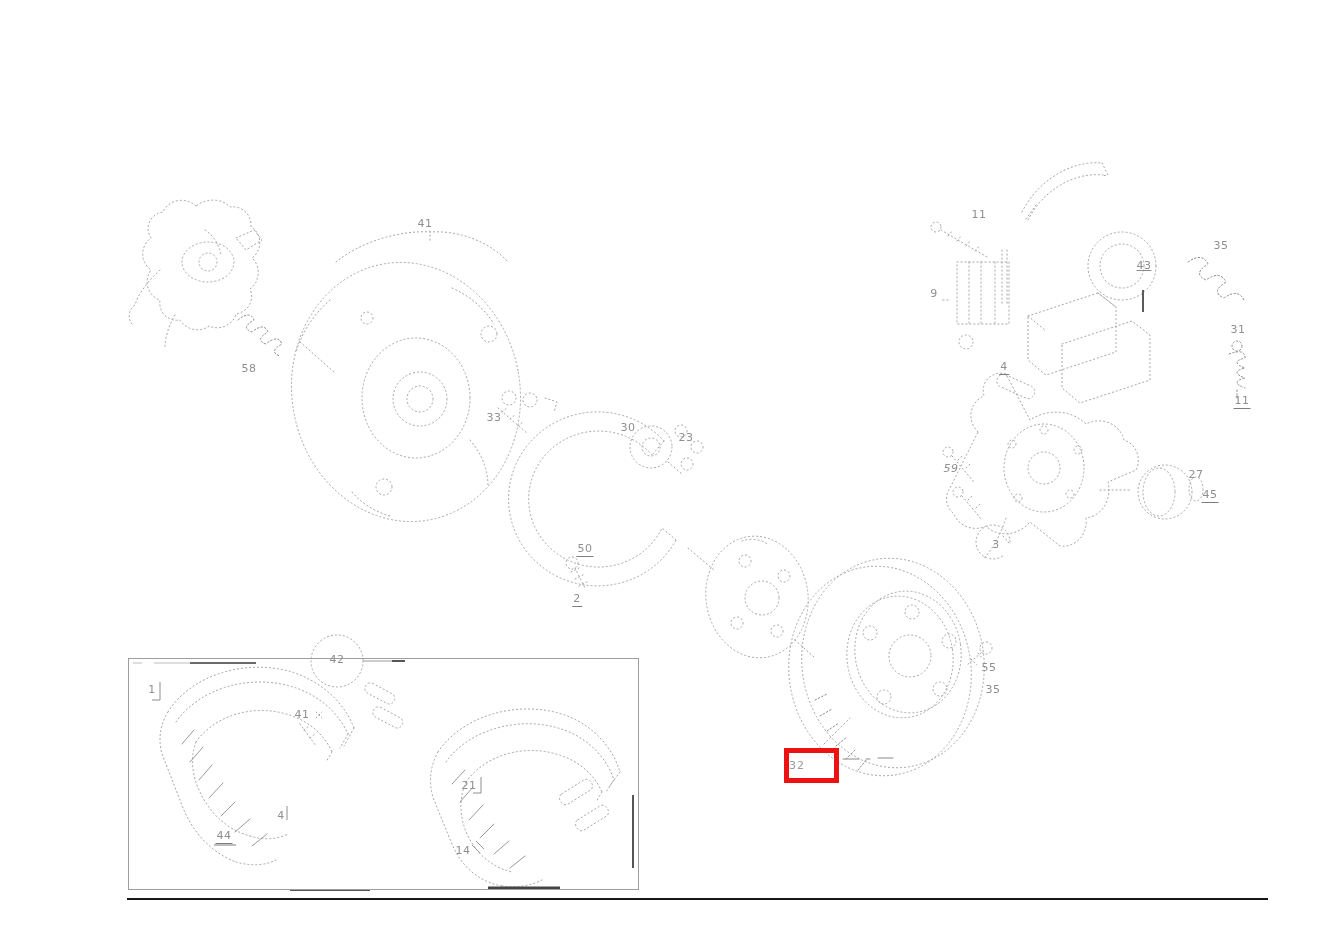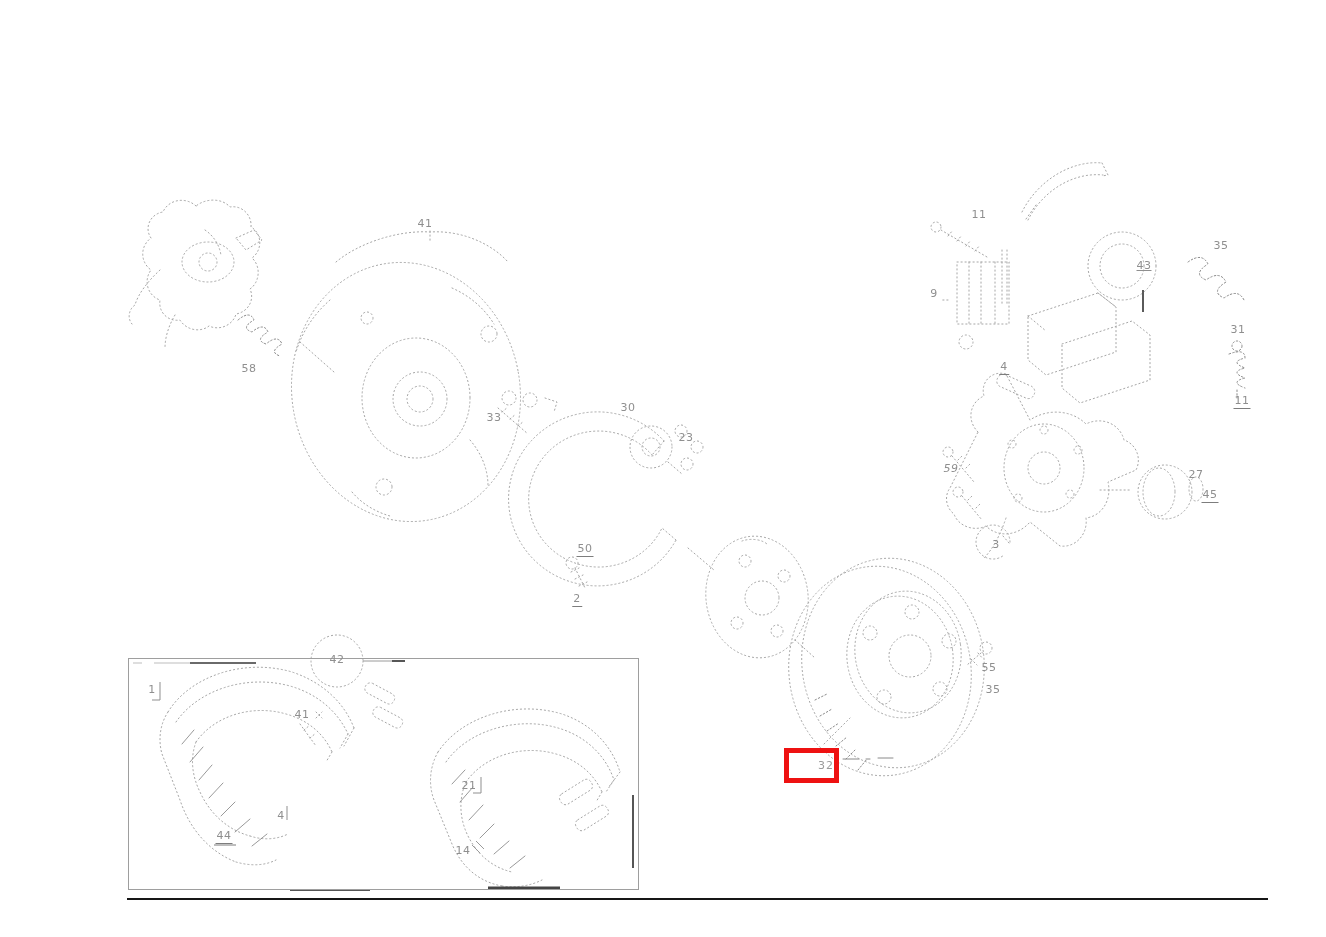--- a/index.html
+++ b/index.html
@@ -13,21 +13,21 @@
   .sketch-dk{fill:none;stroke:#8a8a8a;stroke-width:1;stroke-dasharray:1.5 2.2;stroke-linecap:round;}
   .solid-dk{fill:none;stroke:#777777;stroke-width:1;stroke-linecap:round;}
   .callout-layer{position:absolute;left:0;top:0;width:100%;height:100%;}
   .callout{
     position:absolute;transform:translate(-50%,-50%);
     font-size:11px;line-height:12px;color:#8f8f8f;letter-spacing:.5px;white-space:nowrap;
     padding:0 1px;
   }
   .callout.u{border-bottom:1px solid #7d7d7d;padding-bottom:1px;}
   .hl-box{
-    position:absolute;display:flex;align-items:center;justify-content:flex-end;
+    position:absolute;display:flex;align-items:center;justify-content:flex-start;
     box-sizing:border-box;
   }
   .hl-box span{font-size:11px;color:#9a9a9a;letter-spacing:1px;}
   .inset{
     position:absolute;left:128px;top:658px;width:511px;height:232px;
     border:1px solid #9e9e9e;box-sizing:border-box;background:transparent;
   }
   .rule{position:absolute;left:127px;top:898px;width:1141px;height:2px;background:#161616;}
 </style>
 </head>
@@ -279,21 +279,21 @@
   </svg>
 
   <div class="inset"></div>
 
   <div class="rule"></div>
 
   <div class="callout-layer">
       <span class="callout" style="left: 425px; top: 224px;">41</span>
       <span class="callout" style="left: 249px; top: 369px;">58</span>
       <span class="callout" style="left: 494px; top: 382px; margin-top: 36px;">33</span>
-      <span class="callout" style="left: 628px; top: 408px;">30</span>
+      <span class="callout" style="left: 628px; top: 428px;">30</span>
       <span class="callout" style="left: 686px; top: 438px;">23</span>
       <span class="callout u" style="left: 585px; top: 526px; margin-top: 24px;">50</span>
       <span class="callout u" style="left: 577px; top: 600px;">2</span>
       <span class="callout" style="left: 989px; top: 668px;">55</span>
       <span class="callout" style="left: 993px; top: 690px;">35</span>
       <span class="callout" style="left: 979px; top: 215px;">11</span>
       <span class="callout" style="left: 934px; top: 294px;">9</span>
       <span class="callout" style="left: 1144px; top: 266px; text-decoration: underline;">43</span>
       <span class="callout" style="left: 1221px; top: 246px;">35</span>
       <span class="callout" style="left: 1238px; top: 330px;">31</span>

